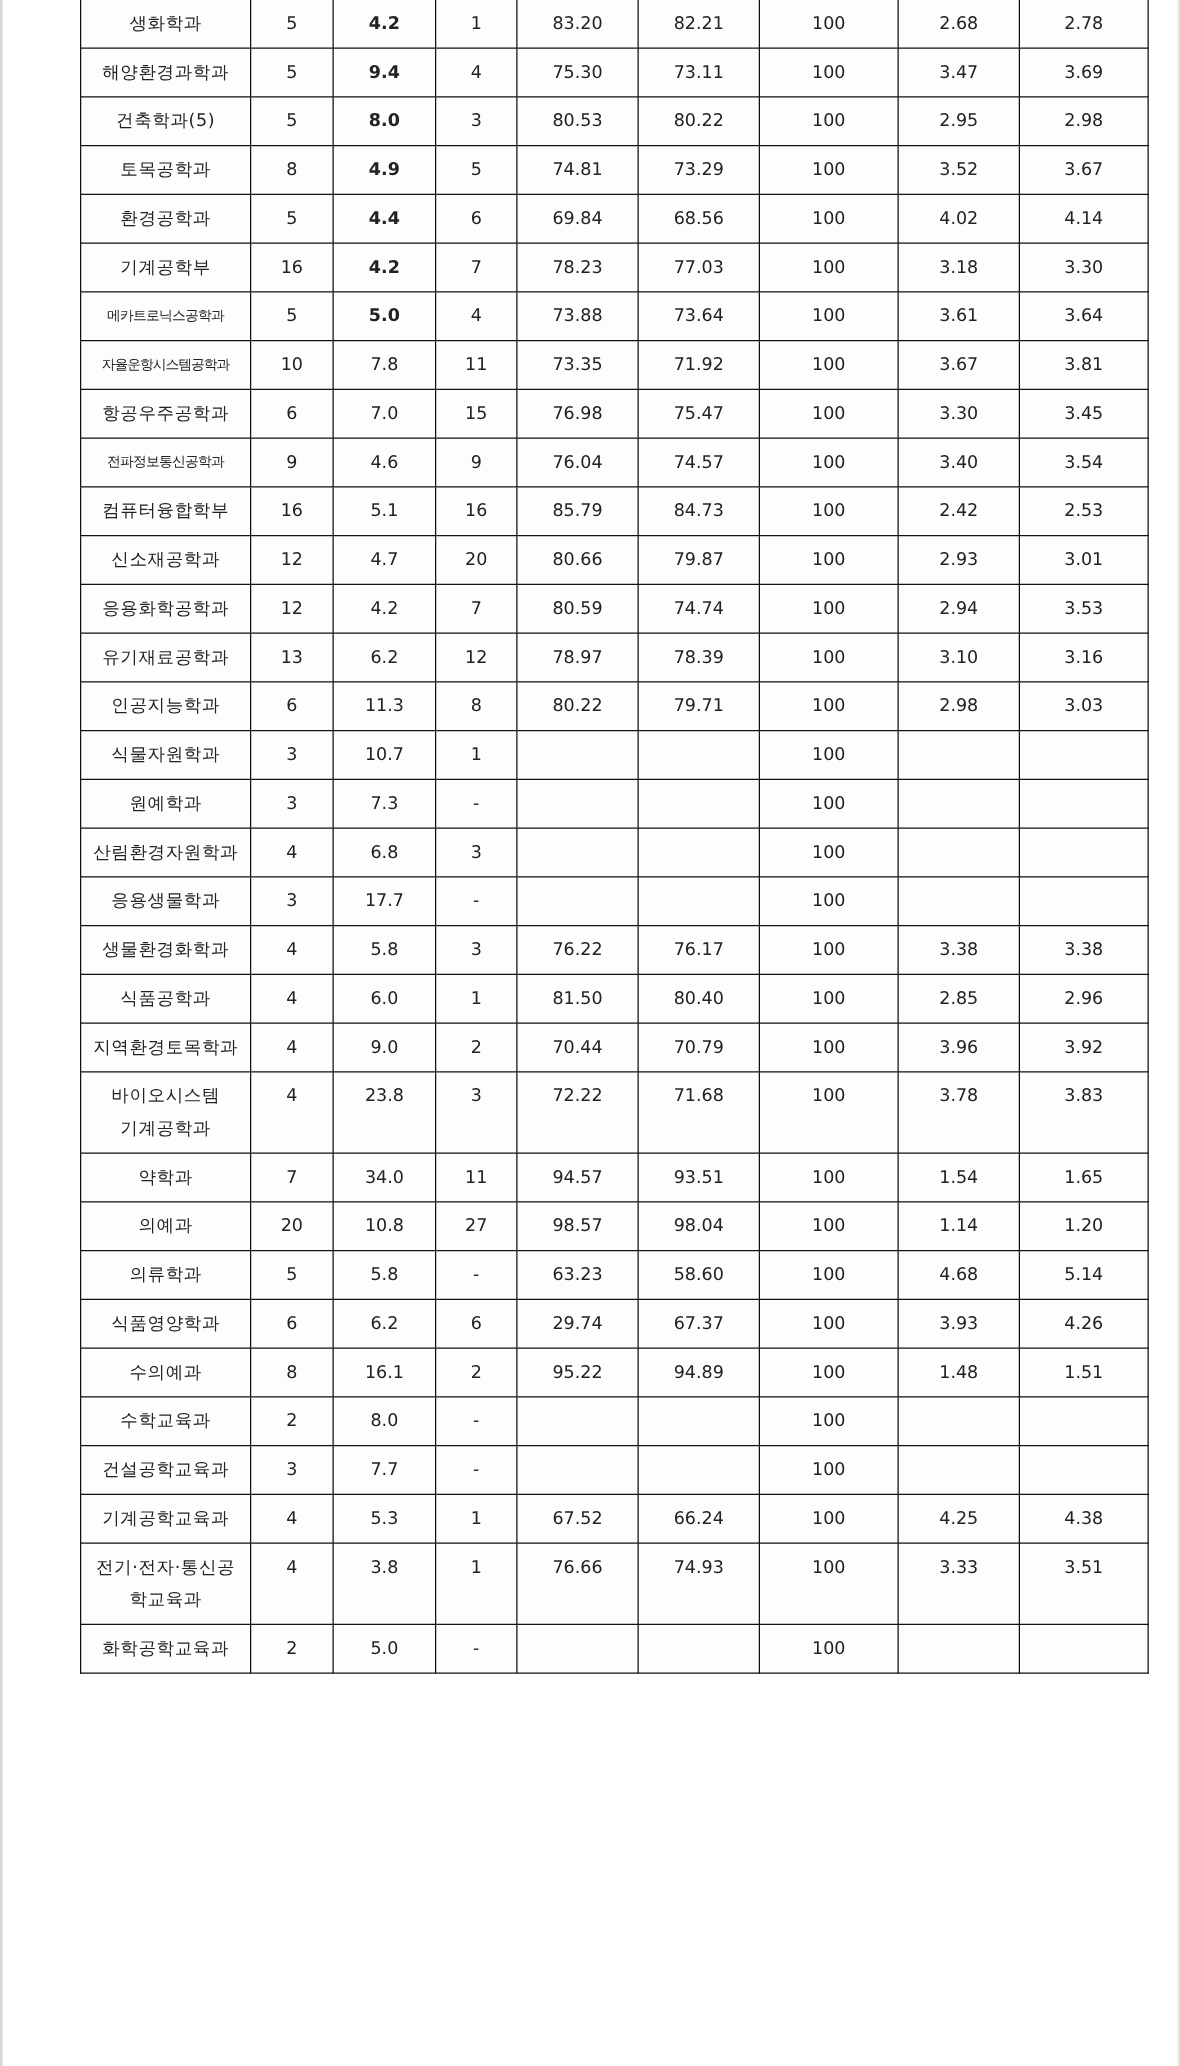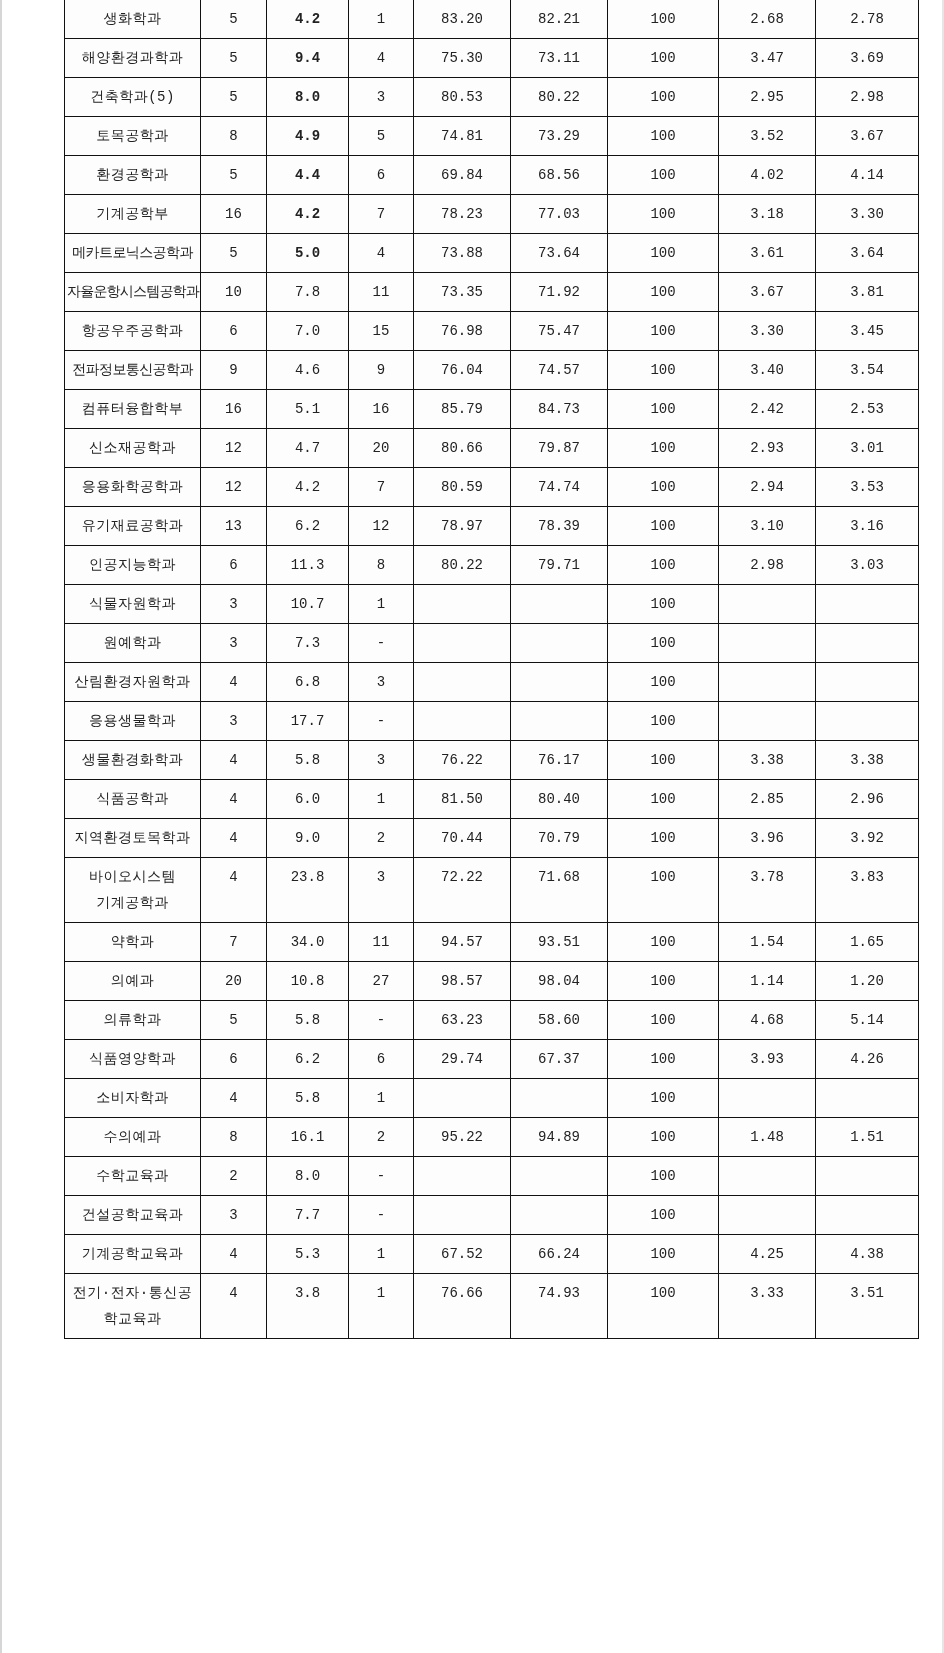--- a/index.html
+++ b/index.html
@@ -41,25 +41,25 @@
       border: 1.5px solid #111111;
       text-align: center;
       vertical-align: top;
       font-size: 14px;
       line-height: 26px;
       padding: 6px 2px 6px 2px;
       background: #fdfdfd;
       white-space: normal;
       word-break: keep-all;
     }
-    table.admissions tr { height: 39px; font-family: Liberation Mono, monospace; }
+    table.admissions tr { height: 39px; }
     table.admissions tr.tall { height: 63px; }
     td.dept { letter-spacing: 0.5px; }
-    td.dept.compact { font-size: 14px; letter-spacing: -0.6px; }
-    td.dept.tiny { font-size: 14px; letter-spacing: -0.8px; }
+    td.dept.compact { font-size: 11px; letter-spacing: -0.6px; }
+    td.dept.tiny { font-size: 11px; letter-spacing: -0.8px; }
     td.bold { font-weight: bold; }
     col.c0 { width: 136px; }
     col.c1 { width: 66px; }
     col.c2 { width: 82px; }
     col.c3 { width: 65px; }
     col.c4 { width: 97px; }
     col.c5 { width: 97px; }
     col.c6 { width: 111px; }
     col.c7 { width: 97px; }
     col.c8 { width: 103px; }
@@ -407,31 +407,20 @@
     <td>6</td>
     <td>6.2</td>
     <td>6</td>
     <td>29.74</td>
     <td>67.37</td>
     <td>100</td>
     <td>3.93</td>
     <td>4.26</td>
   </tr>
 
-  <tr>
-    <td class="dept">소비자학과</td>
-    <td>4</td>
-    <td>5.8</td>
-    <td>1</td>
-    <td></td>
-    <td></td>
-    <td>100</td>
-    <td></td>
-    <td></td>
-  </tr>
 
   <tr>
     <td class="dept">수의예과</td>
     <td>8</td>
     <td>16.1</td>
     <td>2</td>
     <td>95.22</td>
     <td>94.89</td>
     <td>100</td>
     <td>1.48</td>
@@ -479,15 +468,26 @@
     <td>4</td>
     <td>3.8</td>
     <td>1</td>
     <td>76.66</td>
     <td>74.93</td>
     <td>100</td>
     <td>3.33</td>
     <td>3.51</td>
   </tr>
 
+  <tr>
+    <td class="dept">화학공학교육과</td>
+    <td>2</td>
+    <td>5.0</td>
+    <td>-</td>
+    <td></td>
+    <td></td>
+    <td>100</td>
+    <td></td>
+    <td></td>
+  </tr>
 </tbody>
   </table>
 </div>
 
 </body></html>

